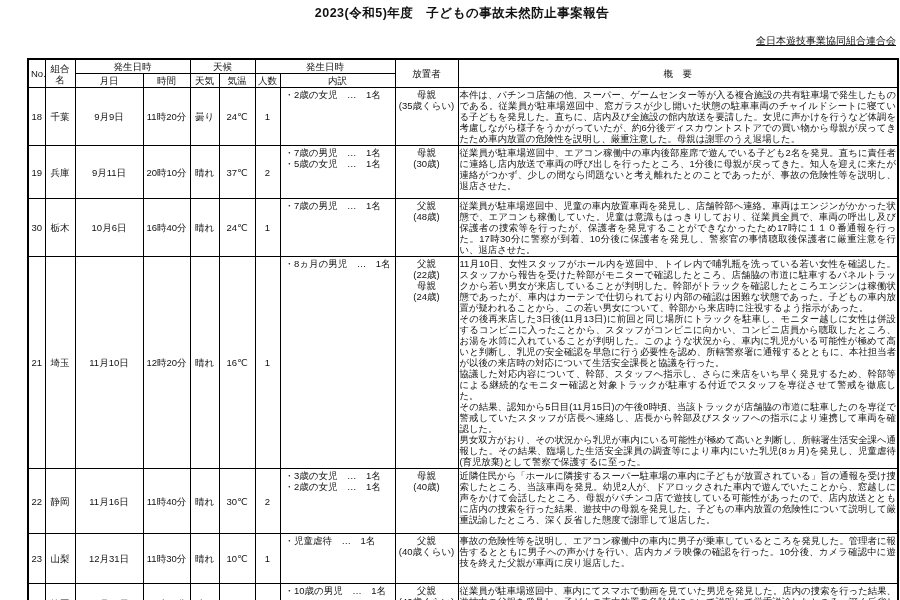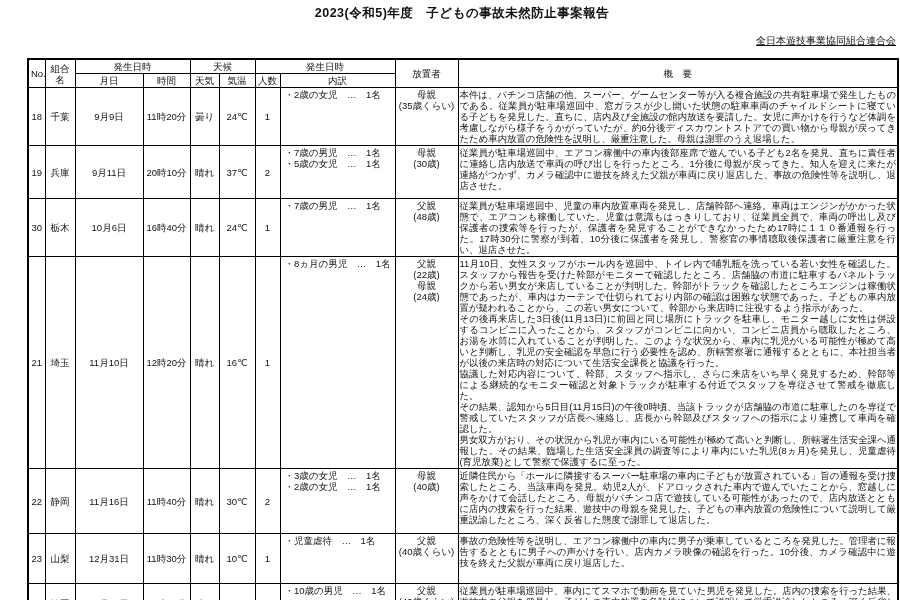--- a/index.html
+++ b/index.html
@@ -119,21 +119,21 @@
           <td>兵庫</td>
           <td>9月11日</td>
           <td>20時10分</td>
           <td>晴れ</td>
           <td>37℃</td>
           <td>2</td>
           <td class="top left pre breakdown">・7歳の男児　…　1名
 ・5歳の女児　…　1名</td>
           <td class="top pre">母親
 (30歳)</td>
-          <td class="top left pre summary">従業員が駐車場巡回中、エアコン稼働中の車内後部座席で遊んでいる子ども2名を発見。直ちに責任者に連絡し店内放送で車両の呼び出しを行ったところ、1分後に母親が戻ってきた。知人を迎えに来たが連絡がつかず、カメラ確認中に遊技を終えた父親が車両に戻り退店した、事故の危険性等を説明し、退店させた。</td>
+          <td class="top left pre summary">従業員が駐車場巡回中、エアコン稼働中の車内後部座席で遊んでいる子ども2名を発見。直ちに責任者に連絡し店内放送で車両の呼び出しを行ったところ、1分後に母親が戻ってきた。知人を迎えに来たが連絡がつかず、少しの間なら問題ないと考え離れたとのことであったが、事故の危険性等を説明し、退店させた。</td>
         </tr>
         <tr>
           <td>30</td>
           <td>栃木</td>
           <td>10月6日</td>
           <td>16時40分</td>
           <td>晴れ</td>
           <td>24℃</td>
           <td>1</td>
           <td class="top left pre breakdown">・7歳の男児　…　1名</td>

